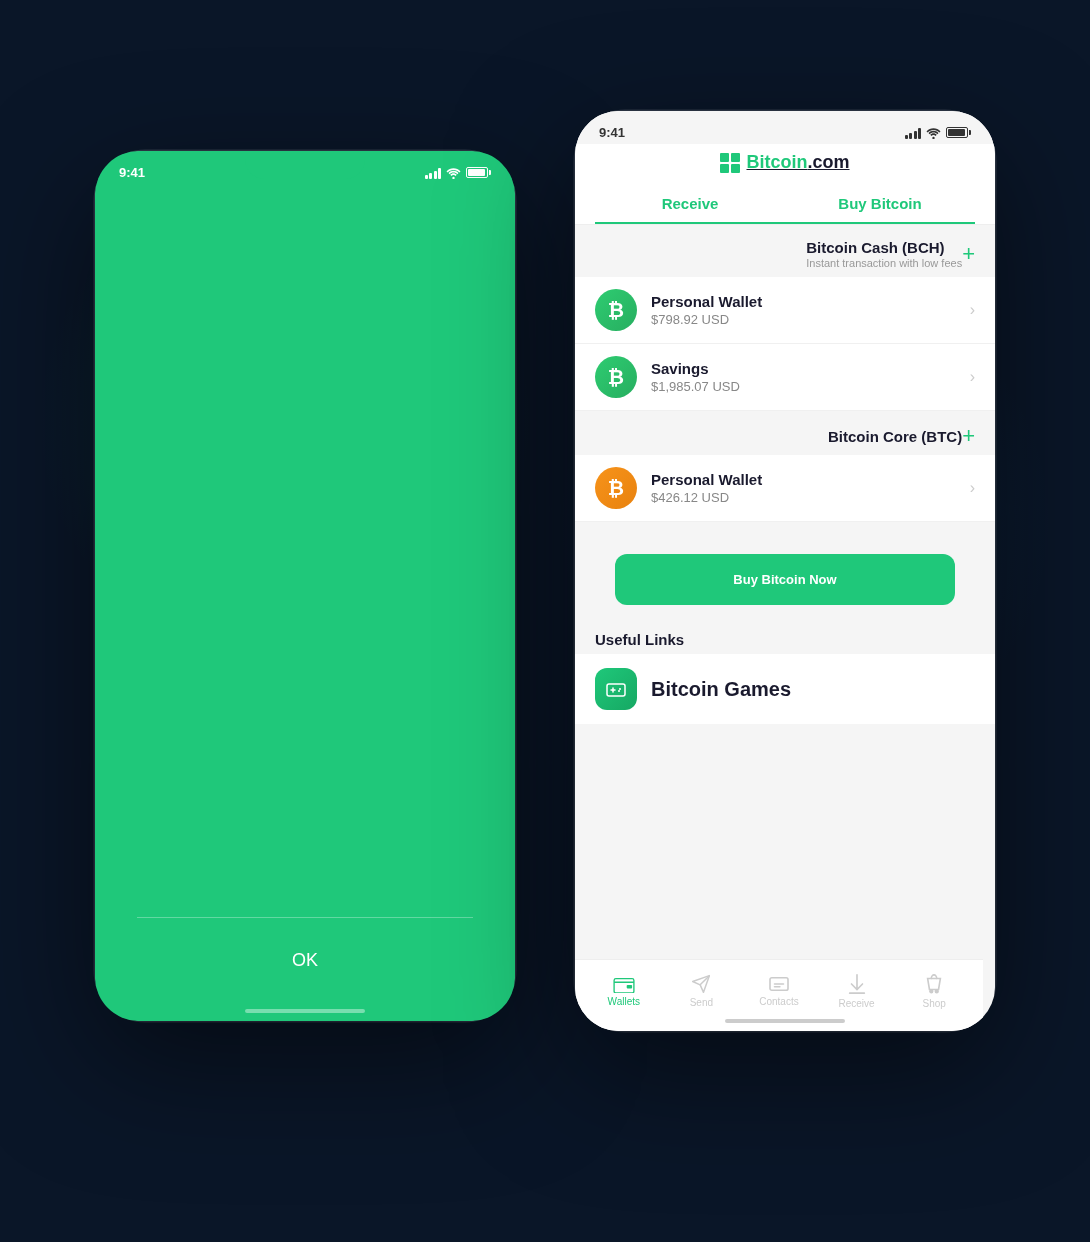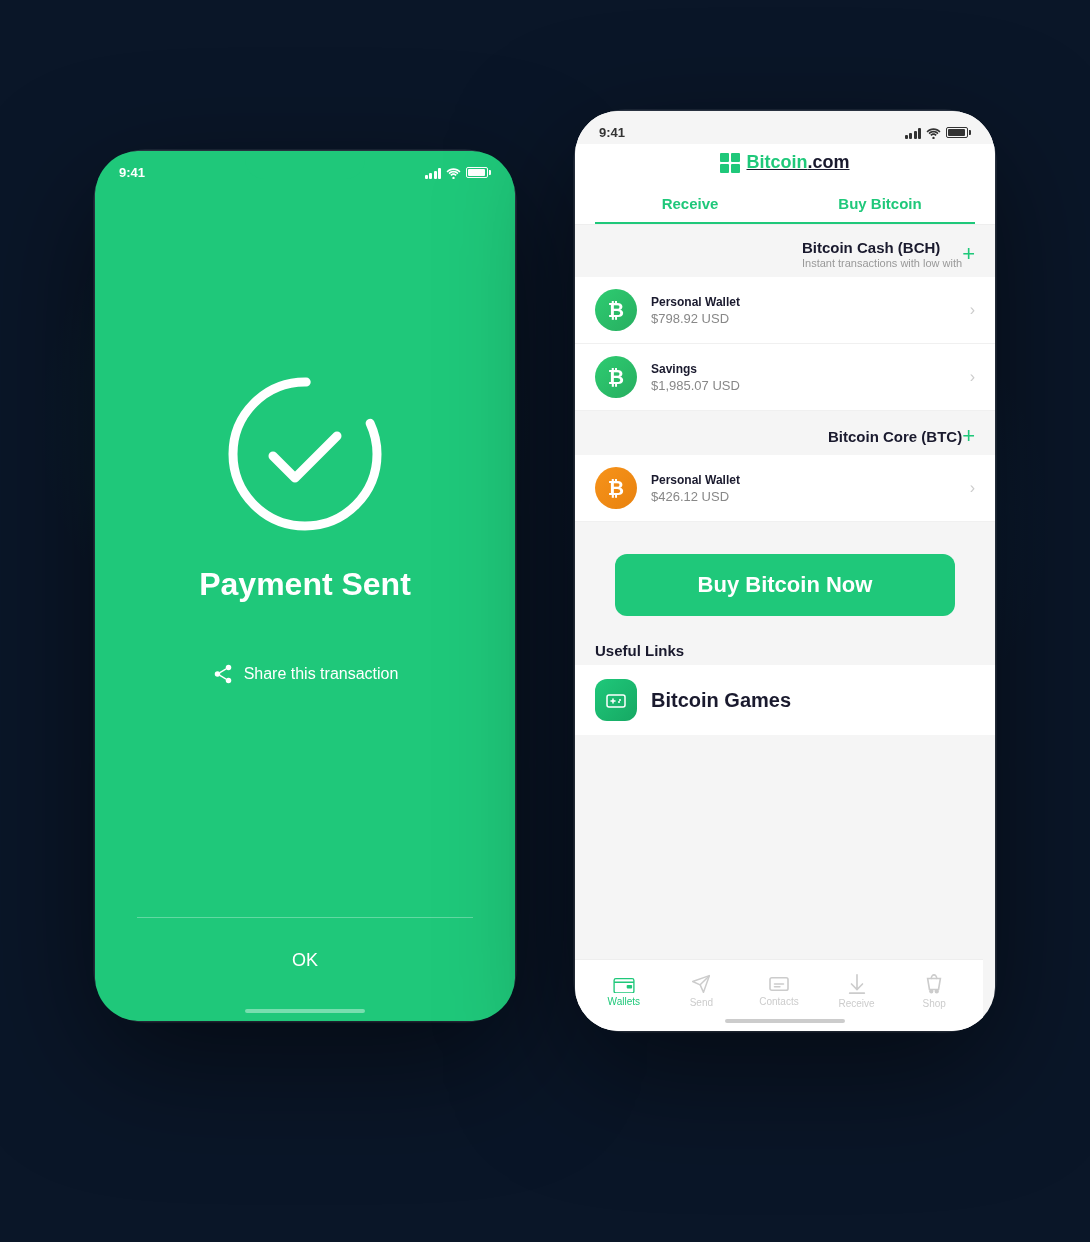--- a/index.html
+++ b/index.html
@@ -329,21 +329,21 @@
 
     .wallet-icon.btc {
       background: linear-gradient(135deg, #f7931a, #e8820f);
     }
 
     .wallet-info {
       flex: 1;
     }
 
     .wallet-name {
-      font-size: 12px;
+      font-size: 15px;
       font-weight: 600;
       color: #1a1a2e;
     }
 
     .wallet-balance {
       font-size: 13px;
       color: #888;
       margin-top: 2px;
     }
 
@@ -353,21 +353,21 @@
     }
 
     
     .buy-btn {
       margin: 16px 20px;
       background: #1fc87a;
       color: white;
       border: none;
       border-radius: 12px;
       padding: 18px;
-      font-size: 22px;
+      font-size: 13px;
       font-weight: 700;
       width: calc(100% - 40px);
       cursor: pointer;
       text-align: center;
     }
 
     
     .useful-links-header {
       padding: 10px 20px 6px;
       font-size: 15px;
@@ -508,40 +508,20 @@
           </svg>
           <div class="battery-icon" style="color:white">
             <div class="battery-body">
                 <div class="battery-fill"></div>
               </div>
             <div class="battery-tip"></div>
           </div>
         </div>
       </div>
 
-      <div class="payment-sent-content">
-
-        <svg class="checkmark-circle" viewBox="0 0 160 160" fill="none">
-          <circle cx="80" cy="80" r="72" stroke="white" stroke-width="9" stroke-dasharray="340 80" stroke-linecap="round"></circle>
-          <polyline points="48,82 70,104 112,62" stroke="white" stroke-width="9" stroke-linecap="round" stroke-linejoin="round"></polyline>
-        </svg>
-
-        <div class="payment-title">Payment Sent</div>
-
-        <div class="share-transaction">
-          <svg class="share-icon-svg" viewBox="0 0 24 24" fill="white">
-            <circle cx="18" cy="5" r="3"></circle>
-            <circle cx="6" cy="12" r="3"></circle>
-            <circle cx="18" cy="19" r="3"></circle>
-            <line x1="8.59" y1="13.51" x2="15.42" y2="17.49" stroke="white" stroke-width="1.5"></line>
-            <line x1="15.41" y1="6.51" x2="8.59" y2="10.49" stroke="white" stroke-width="1.5"></line>
-          </svg>
-          <span>Share this transaction</span>
-        </div>
-      </div>
 
       <div class="ok-button-area">
         <div class="ok-divider"></div>
         <div class="ok-text">OK</div>
       </div>
 
       <div class="home-indicator" style="background:rgba(255,255,255,0.4)"></div>
     </div>
   </div>
 
@@ -586,21 +566,21 @@
       </div>
 
       <div class="tabs">
         <div class="tab" style="color:#1fc87a;border-bottom:2px solid #1fc87a">Receive</div>
         <div class="tab active">Buy Bitcoin</div>
       </div>
 
       <div class="section-header">
         <div>
           <div class="section-title">Bitcoin Cash (BCH)</div>
-          <div class="section-subtitle">Instant transactions with low with</div>
+          <div class="section-subtitle">Instant transaction with low fees</div>
         </div>
         <div class="add-btn">+</div>
       </div>
 
       <div class="wallet-item">
         <div class="wallet-icon bch">₿</div>
         <div class="wallet-info">
           <div class="wallet-name">Personal Wallet</div>
           <div class="wallet-balance">$798.92 USD</div>
         </div>

